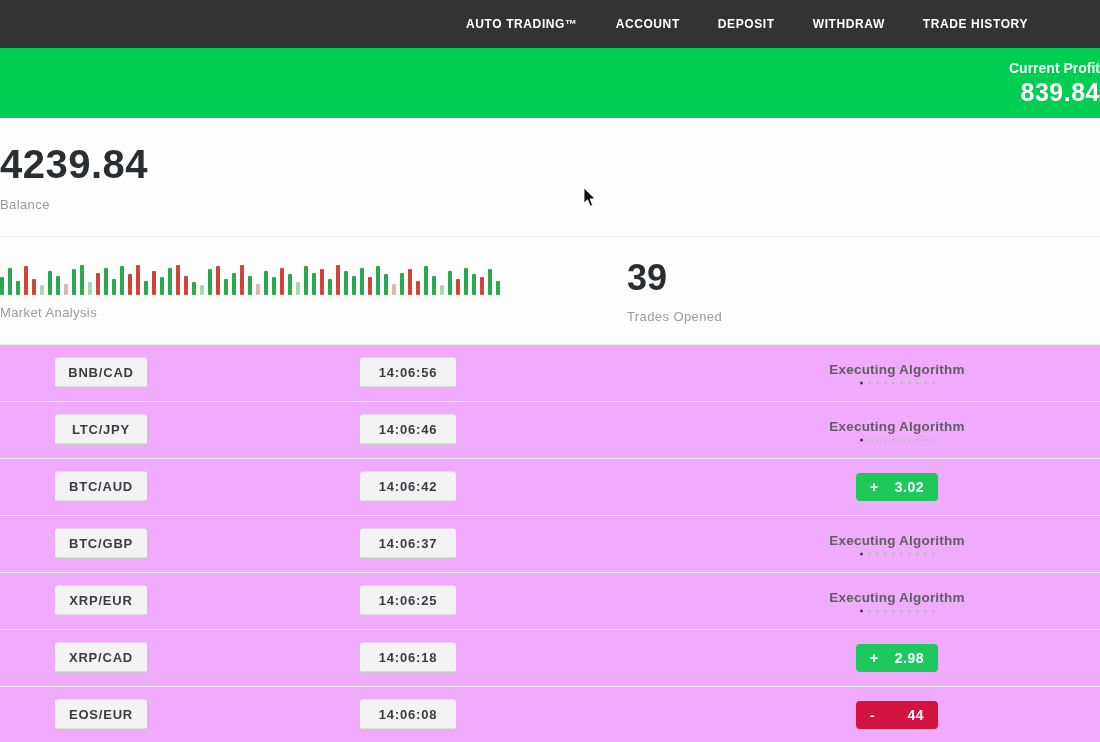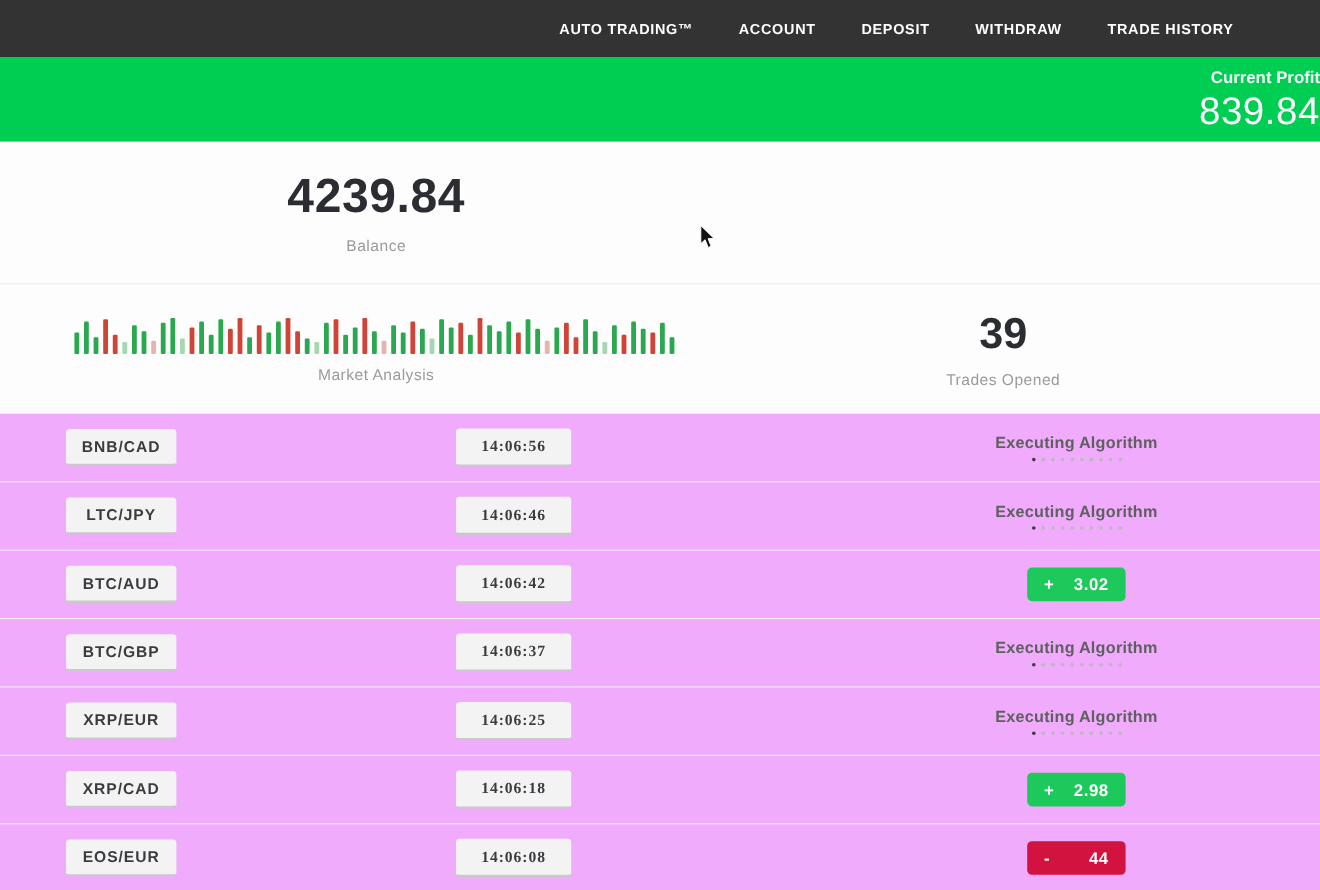--- a/index.html
+++ b/index.html
@@ -6,25 +6,25 @@
   html,body { width:1100px; height:742px; overflow:hidden; }
   body { font-family:"Liberation Sans", sans-serif; background:#fdfdfe; position:relative; }
 
   
   .topnav { height:48px; background:#333333; display:flex; align-items:center; justify-content:flex-end; padding-right:72px; }
   .nav-item { color:#ffffff; font-size:12px; font-weight:bold; letter-spacing:.6px; margin-left:38px; cursor:pointer; white-space:nowrap; }
 
   
   .banner { height:70px; display:flex; flex-direction:column; align-items:flex-end; justify-content:center; color:#fff; }
   .banner-label { font-size:14px; font-weight:bold; opacity:.96; }
-  .banner-value { font-size:32px; font-weight:normal; letter-spacing:.5px; margin-top:2px; }
+  .banner-value { font-size:25px; font-weight:bold; letter-spacing:.5px; margin-top:2px; }
 
   
   .stats-row { display:grid; grid-template-columns:57% 38%; align-items:center; }
-  .stats-row .col { display:flex; flex-direction:column; align-items:center; justify-content:center; }
+  .stats-row .col { display:flex; flex-direction:column; align-items:flex-start; justify-content:center; }
   .sec1 { height:119px; border-bottom:1px solid #ededf0; }
   .sec2 { height:107px; }
   .big-num { font-size:40px; font-weight:bold; color:#2b2d33; letter-spacing:.5px; }
   .sub-label { font-size:13px; color:#9b9b9b; letter-spacing:.4px; margin-top:10px; }
   .num-39 { font-size:36px; font-weight:bold; color:#2b2d33; }
 
   
   .toggle-wrap { display:flex; align-items:center; }
   .toggle { width:52px; height:28px; border-radius:14px; position:relative; cursor:pointer; }
   .knob { width:26px; height:26px; border-radius:50%; background:#fff; border:1px solid #e3e3e3; position:absolute; right:1px; top:1px; box-shadow:0 1px 2px rgba(0,0,0,.18); }
@@ -41,21 +41,21 @@
   
   .trades { border-top:1px solid #ececec; }
   .trow { position:relative; height:57px; border-bottom:1px solid #ececec; background:#f0abfc; }
   .pair-badge, .time-badge {
     position:absolute; top:50%; transform:translateY(-50%);
     background:#f3f3f3; border-bottom:2px solid #c9c9c9; border-radius:3px;
     font-size:13px; font-weight:bold; color:#3a3c40; letter-spacing:.8px;
     padding:7px 0; text-align:center;
   }
   .pair-badge { left:55px; width:92px; }
-  .time-badge { left:380px; width:96px;font-family:Liberation Serif, serif; }
+  .time-badge { left:360px; width:96px; }
   .status-cell { position:absolute; left:777px; width:240px; top:50%; transform:translateY(-50%); text-align:center; }
   .exec-label { font-size:13.5px; font-weight:bold; color:#5f5f5f; letter-spacing:.2px; }
   .exec-dots { margin-top:5px; display:flex; justify-content:center; align-items:center; }
   .exec-dots i { width:3px; height:3px; border-radius:50%; background:#b9b9b9; margin:0 2.5px; }
   .exec-dots i.on { background:#3c3c3c; }
   .pl-badge { display:inline-flex; justify-content:space-between; align-items:center; min-width:82px; border-radius:4px; color:#fff; font-size:14px; font-weight:bold; padding:6px 14px; }
   .pl-badge .v { letter-spacing:.5px; }
 
   .cursor { position:absolute; left:583px; top:188px; z-index:50; pointer-events:none; }
 </style>

